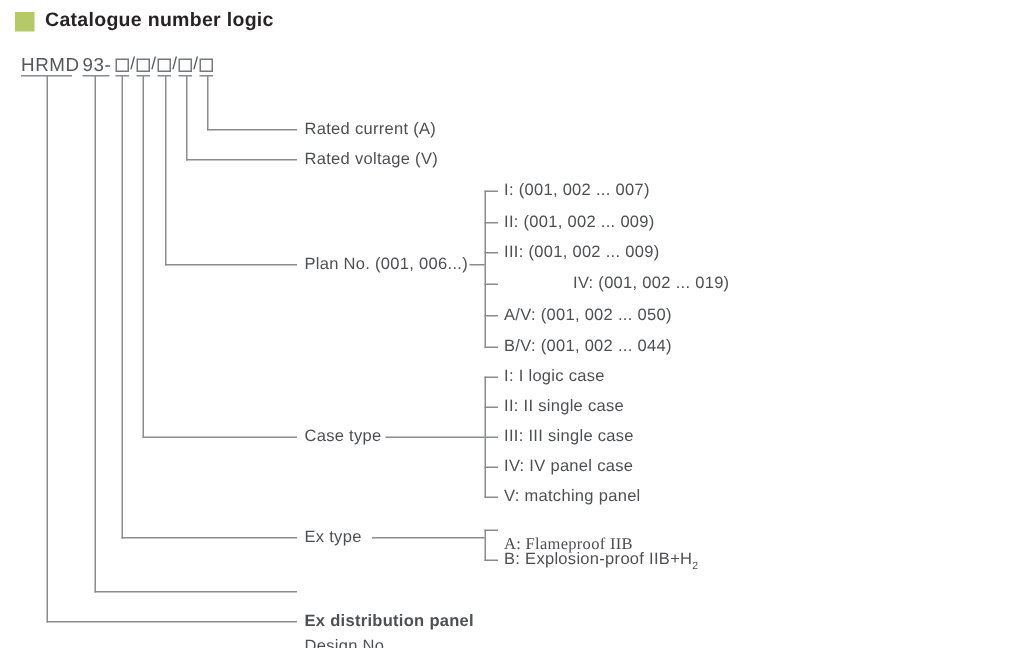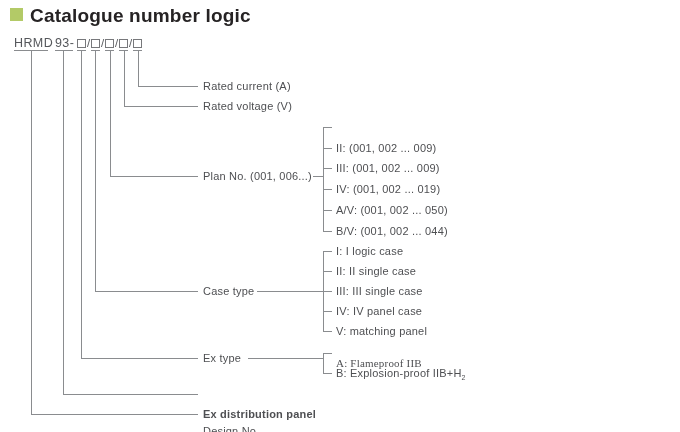--- a/index.html
+++ b/index.html
@@ -7,21 +7,21 @@
     position:relative;width:680px;height:432px;background:#ffffff;overflow:hidden;
     font-family:"Liberation Sans","DejaVu Sans",sans-serif;
   }
   
   .ln{position:absolute;background:#8a8c8f;}
   .h{height:1px;}
   .v{width:1px;}
   
   .accent-sq{position:absolute;left:10px;top:8px;width:13px;height:13px;background:#b3ca67;}
   .title{
-    position:absolute;left:30px;top:5px;font-size:19px;font-weight:bold;
+    position:absolute;left:30px;top:5px;font-size:13px;font-weight:bold;
     color:#262324;letter-spacing:0.2px;white-space:nowrap;
   }
   
   .code-txt{position:absolute;top:36px;height:14px;line-height:14px;font-size:12.5px;
     color:#55575b;letter-spacing:0.4px;white-space:nowrap;}
   .boxrow{position:absolute;left:77px;top:36px;height:14px;display:flex;align-items:center;}
   .cbox{width:9px;height:9px;box-sizing:border-box;border:1px solid #77787b;background:#fff;}
   .sep{width:5px;text-align:center;font-size:11.5px;line-height:14px;color:#55575b;}
   
   .lbl{position:absolute;left:203px;height:14px;line-height:14px;font-size:11px;
@@ -88,23 +88,24 @@
   <div class="ln h" style="left:257px;top:291px;width:66px;"></div>
   <div class="ln h" style="left:248px;top:358px;width:75px;"></div>
 
   <div class="ln v" style="left:323px;top:127px;height:105px;"></div>
   <div class="ln h" style="left:323px;top:127px;width:9px;"></div>
   <div class="ln h" style="left:323px;top:148px;width:9px;"></div>
   <div class="ln h" style="left:323px;top:168px;width:9px;"></div>
   <div class="ln h" style="left:323px;top:189px;width:9px;"></div>
   <div class="ln h" style="left:323px;top:210px;width:9px;"></div>
   <div class="ln h" style="left:323px;top:231px;width:9px;"></div>
+  <div class="opt" style="top:120px;">I: (001, 002 ... 007)</div>
   <div class="opt" style="top:141px;">II: (001, 002 ... 009)</div>
   <div class="opt" style="top:161px;">III: (001, 002 ... 009)</div>
-  <div class="opt" style="top:182px;">IV: (001, 002 ... 019)</div>
+  <div class="opt" style="top:182px;margin-left:46px;">IV: (001, 002 ... 019)</div>
   <div class="opt" style="top:203px;">A/V: (001, 002 ... 050)</div>
   <div class="opt" style="top:224px;">B/V: (001, 002 ... 044)</div>
 
   <div class="ln v" style="left:323px;top:251px;height:81px;"></div>
   <div class="ln h" style="left:323px;top:251px;width:9px;"></div>
   <div class="ln h" style="left:323px;top:271px;width:9px;"></div>
   <div class="ln h" style="left:323px;top:291px;width:9px;"></div>
   <div class="ln h" style="left:323px;top:311px;width:9px;"></div>
   <div class="ln h" style="left:323px;top:331px;width:9px;"></div>
   <div class="opt" style="top:244px;">I: I logic case</div>

